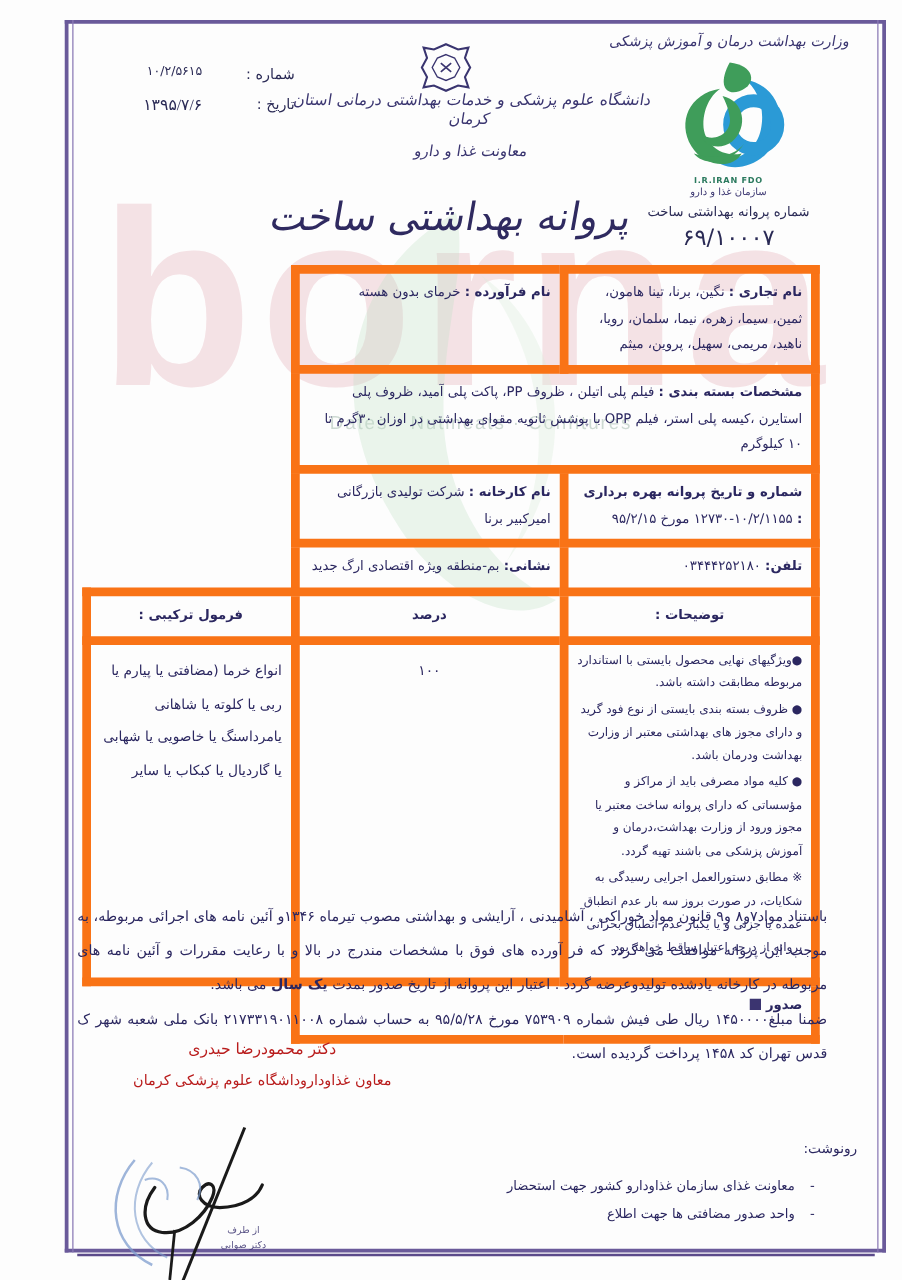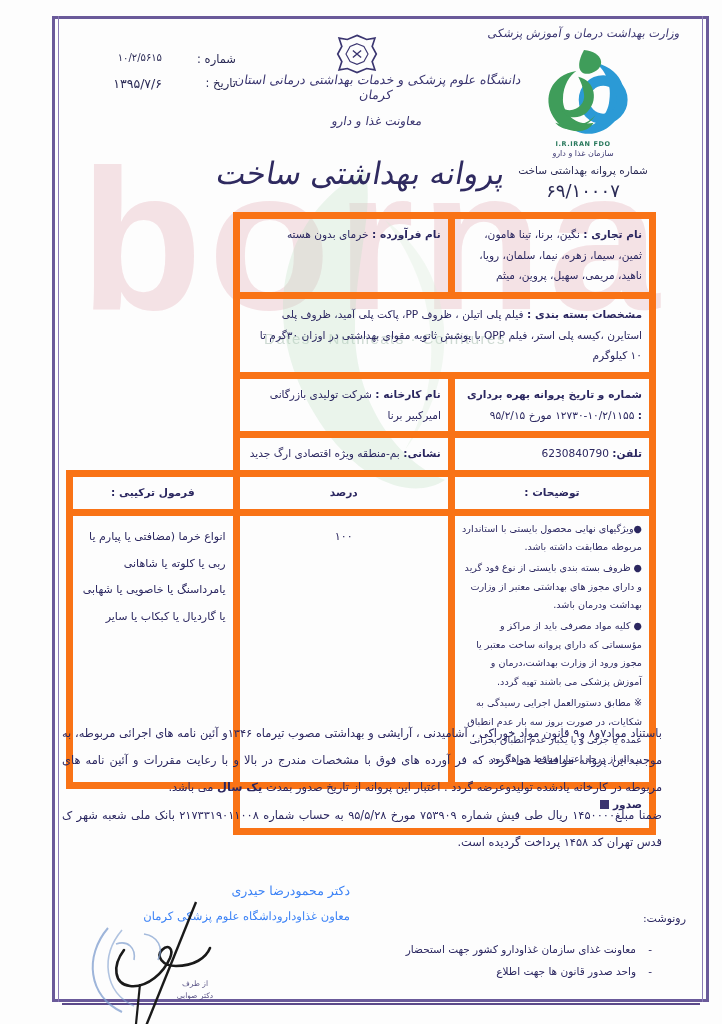--- a/index.html
+++ b/index.html
@@ -54,21 +54,21 @@
   }
   .wm-leaf{
     position:absolute;left:215px;top:130px;width:300px;height:390px;
     pointer-events:none;user-select:none;opacity:.30;
   }
 
   
   .hdr-num-label{position:absolute;top:52px;right:486px;font-size:11.5px;}
   .hdr-date-label{position:absolute;top:76px;right:486px;font-size:11.5px;}
   .hdr-num-val{position:absolute;top:52px;right:560px;font-size:10px;letter-spacing:.5px;}
-  .hdr-date-val{position:absolute;top:76px;right:560px;font-size:12.5px;letter-spacing:.5px;}
+  .hdr-date-val{position:absolute;top:76px;right:560px;font-size:12.5px;letter-spacing:.5px;font-family:Liberation Serif, serif;}
 
   .emblem{position:absolute;left:336px;top:34px;width:42px;height:40px;}
   .letterhead{
     position:absolute;left:232px;top:72px;width:290px;text-align:center;
     font-family:"DejaVu Serif","Liberation Serif",serif;
     color:#3a3570;
   }
   .letterhead .l1{font-size:12.5px;transform:skewX(-9deg);letter-spacing:.2px;}
   .letterhead .l2{font-size:12px;margin-top:12px;transform:skewX(-9deg);}
 
@@ -135,22 +135,22 @@
   .legal{
     position:absolute;left:62px;top:720px;width:600px;
     font-size:11.4px;line-height:2.35;text-align:justify;color:#2b2760;
   }
   .legal b{font-weight:700;}
   .legal p{margin:0 0 2px;}
   .legal p.p2{margin-top:0;}
 
   
   .sig{
-    position:absolute;left:70px;top:878px;width:280px;
-    font-size:12px;line-height:2.1;color:#3b82f6;
+    position:absolute;left:70px;top:826px;width:280px;text-align:center;
+    font-size:12px;line-height:2.1;color:#b91c1c;
     font-family:"DejaVu Serif","Liberation Serif",serif;
   }
   .sig .l1{font-size:12.5px;}
   .sig .l2{font-size:11.5px;}
   .sig-ink{position:absolute;left:78px;top:900px;width:210px;height:130px;pointer-events:none;}
   .sig-onbehalf{
     position:absolute;left:140px;top:978px;width:110px;text-align:center;
     font-size:7.5px;line-height:1.6;color:#3b3470;opacity:.85;
     font-family:"DejaVu Serif","Liberation Serif",serif;
   }
@@ -246,21 +246,21 @@
       </td>
       <td class="rcell">
         <span class="lbl">نام کارخانه :</span>
         <span>شرکت تولیدی بازرگانی امیرکبیر برنا</span>
       </td>
     </tr>
 
     <tr>
       <td class="lcell">
         <span class="lbl">تلفن:</span>
-        <span>6230840790</span>
+        <span>۰۳۴۴۴۲۵۲۱۸۰</span>
       </td>
       <td class="rcell">
         <span class="lbl">نشانی:</span>
         <span>بم-منطقه ویژه اقتصادی ارگ جدید</span>
       </td>
     </tr>
 
     <tr class="hdr3">
       <td class="c-notes">توضیحات :</td>
       <td class="c-pct">درصد</td>
@@ -308,16 +308,16 @@
   </svg>
 
   <div class="sig-onbehalf">
     <div>از طرف</div>
     <div>دکتر صوابی</div>
   </div>
 
   <div class="cc-title">رونوشت:</div>
   <ul class="cc-list">
     <li>معاونت غذای سازمان غذاودارو کشور جهت استحضار</li>
-    <li>واحد صدور قانون ها جهت اطلاع</li>
+    <li>واحد صدور مضافتی ها جهت اطلاع</li>
   </ul>
 
 </div>
 
 </body></html>

